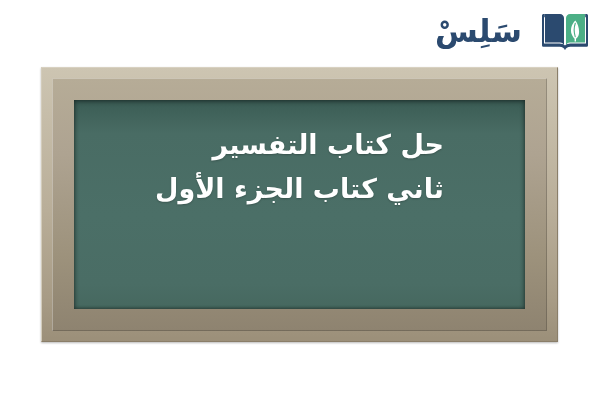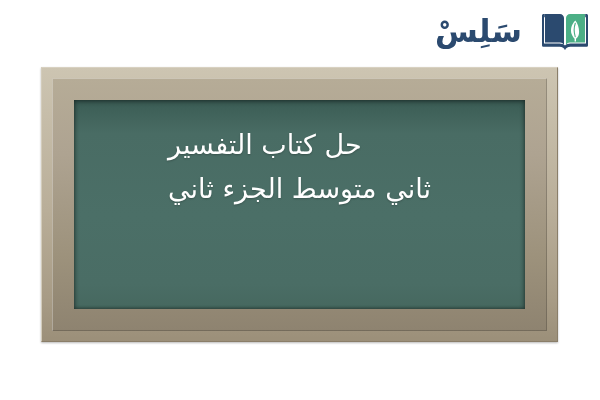--- a/index.html
+++ b/index.html
@@ -116,24 +116,24 @@
       inset 2px 0 4px rgba(0,0,0,0.14),
       inset -2px 0 4px rgba(0,0,0,0.14);
     display: flex;
     flex-direction: column;
     align-items: center;
     justify-content: center;
   }
 
   #board-text {
     direction: rtl;
-    text-align: left;
+    text-align: right;
     color: #ffffff;
     font-family: "DejaVu Sans", "Liberation Sans", sans-serif;
-    font-weight: 400;
+    font-weight: 700;
     font-size: 27px;
     line-height: 1.62;
     text-shadow: 0 1px 2px rgba(0,0,0,0.22);
     
     transform: translateY(-38px);
     white-space: nowrap;
   }
   #board-text .line {
     display: block;
   }
@@ -164,18 +164,18 @@
   </svg>
 
 </div>
 
 <div id="board-wrap">
   <div id="board-frame-outer">
     <div id="board-frame-inner">
       <div id="board-surface">
         <div id="board-text">
           <span class="line">حل كتاب التفسير</span>
-          <span class="line">ثاني متوسط الجزء ثاني</span>
+          <span class="line">ثاني كتاب الجزء الأول</span>
         </div>
       </div>
     </div>
   </div>
 </div>
 
 </body></html>

